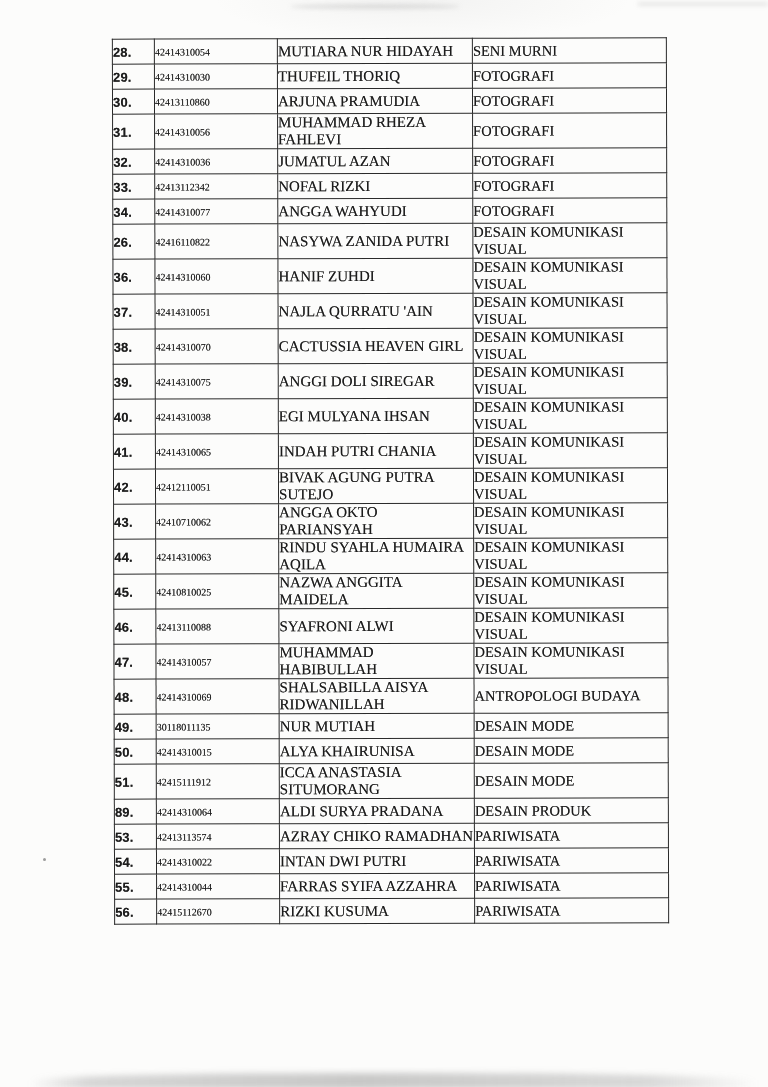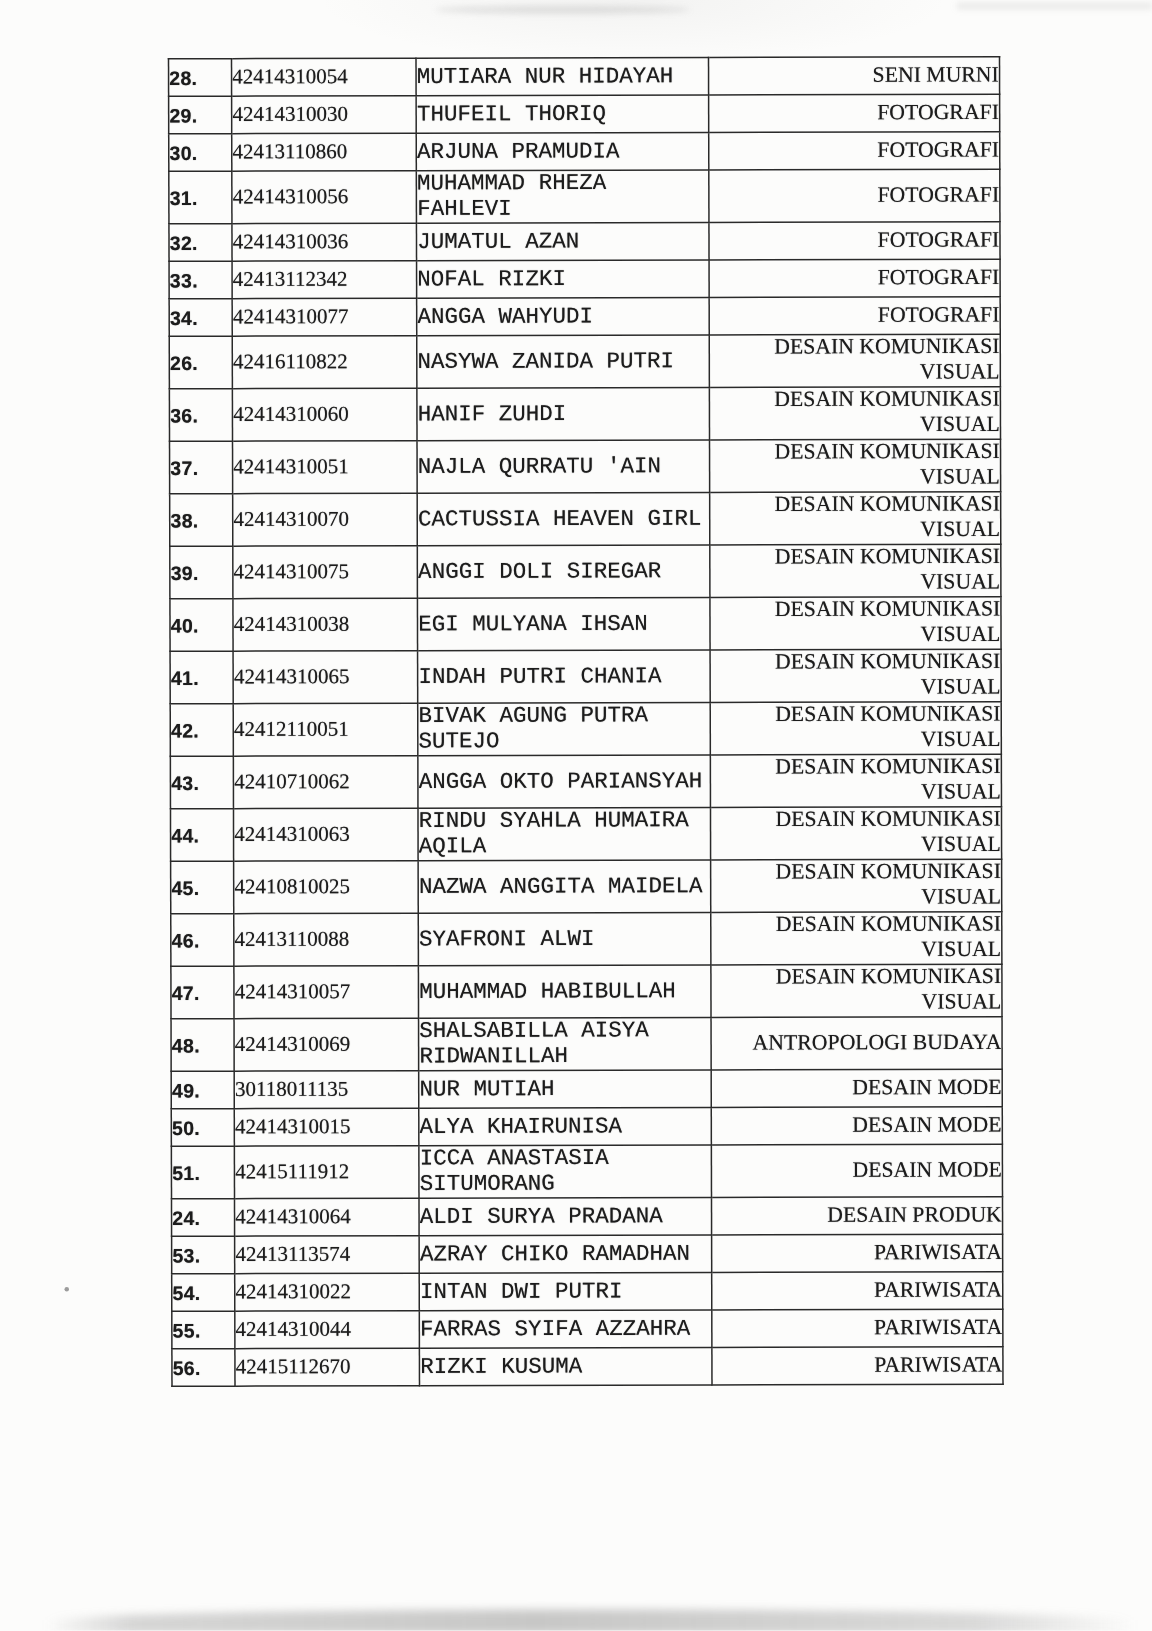--- a/index.html
+++ b/index.html
@@ -52,33 +52,31 @@
   td.c-no {
     vertical-align: top;
     padding: 4px 2px 2px 9px;
     font-family: "Liberation Sans", sans-serif;
     font-size: 13px;
     font-weight: 600;
     letter-spacing: 0.2px;
   }
   td.c-id {
     padding: 2px 2px 2px 17px;
-    font-size: 14px;
+    font-size: 10px;
     margin-left: 28px;
   }
   td.c-name {
     padding: 2px 4px 2px 10px;
     font-size: 15px;
-    font-family: Liberation Mono, monospace;
   }
   td.c-prog {
     vertical-align: top;
     padding: 3px 4px 3px 13px;
     font-size: 14.5px;
-    text-align: right;
   }
   
   .bottom-smudge {
     position: absolute;
     left: 30px;
     right: 10px;
     top: 1073px;
     height: 16px;
     background: linear-gradient(90deg,
       rgba(140,140,140,0) 0%,
@@ -508,21 +506,21 @@
       <span class="t">ICCA ANASTASIA
 SITUMORANG</span>
     </td>
     <td class="c-prog">
       <span class="t">DESAIN MODE</span>
     </td>
   </tr>
 
   <tr>
     <td class="c-no">
-      <span class="t">24.</span>
+      <span class="t">89.</span>
     </td>
     <td class="c-id">
       <span class="t">42414310064</span>
     </td>
     <td class="c-name">
       <span class="t">ALDI SURYA PRADANA</span>
     </td>
     <td class="c-prog">
       <span class="t">DESAIN PRODUK</span>
     </td>

